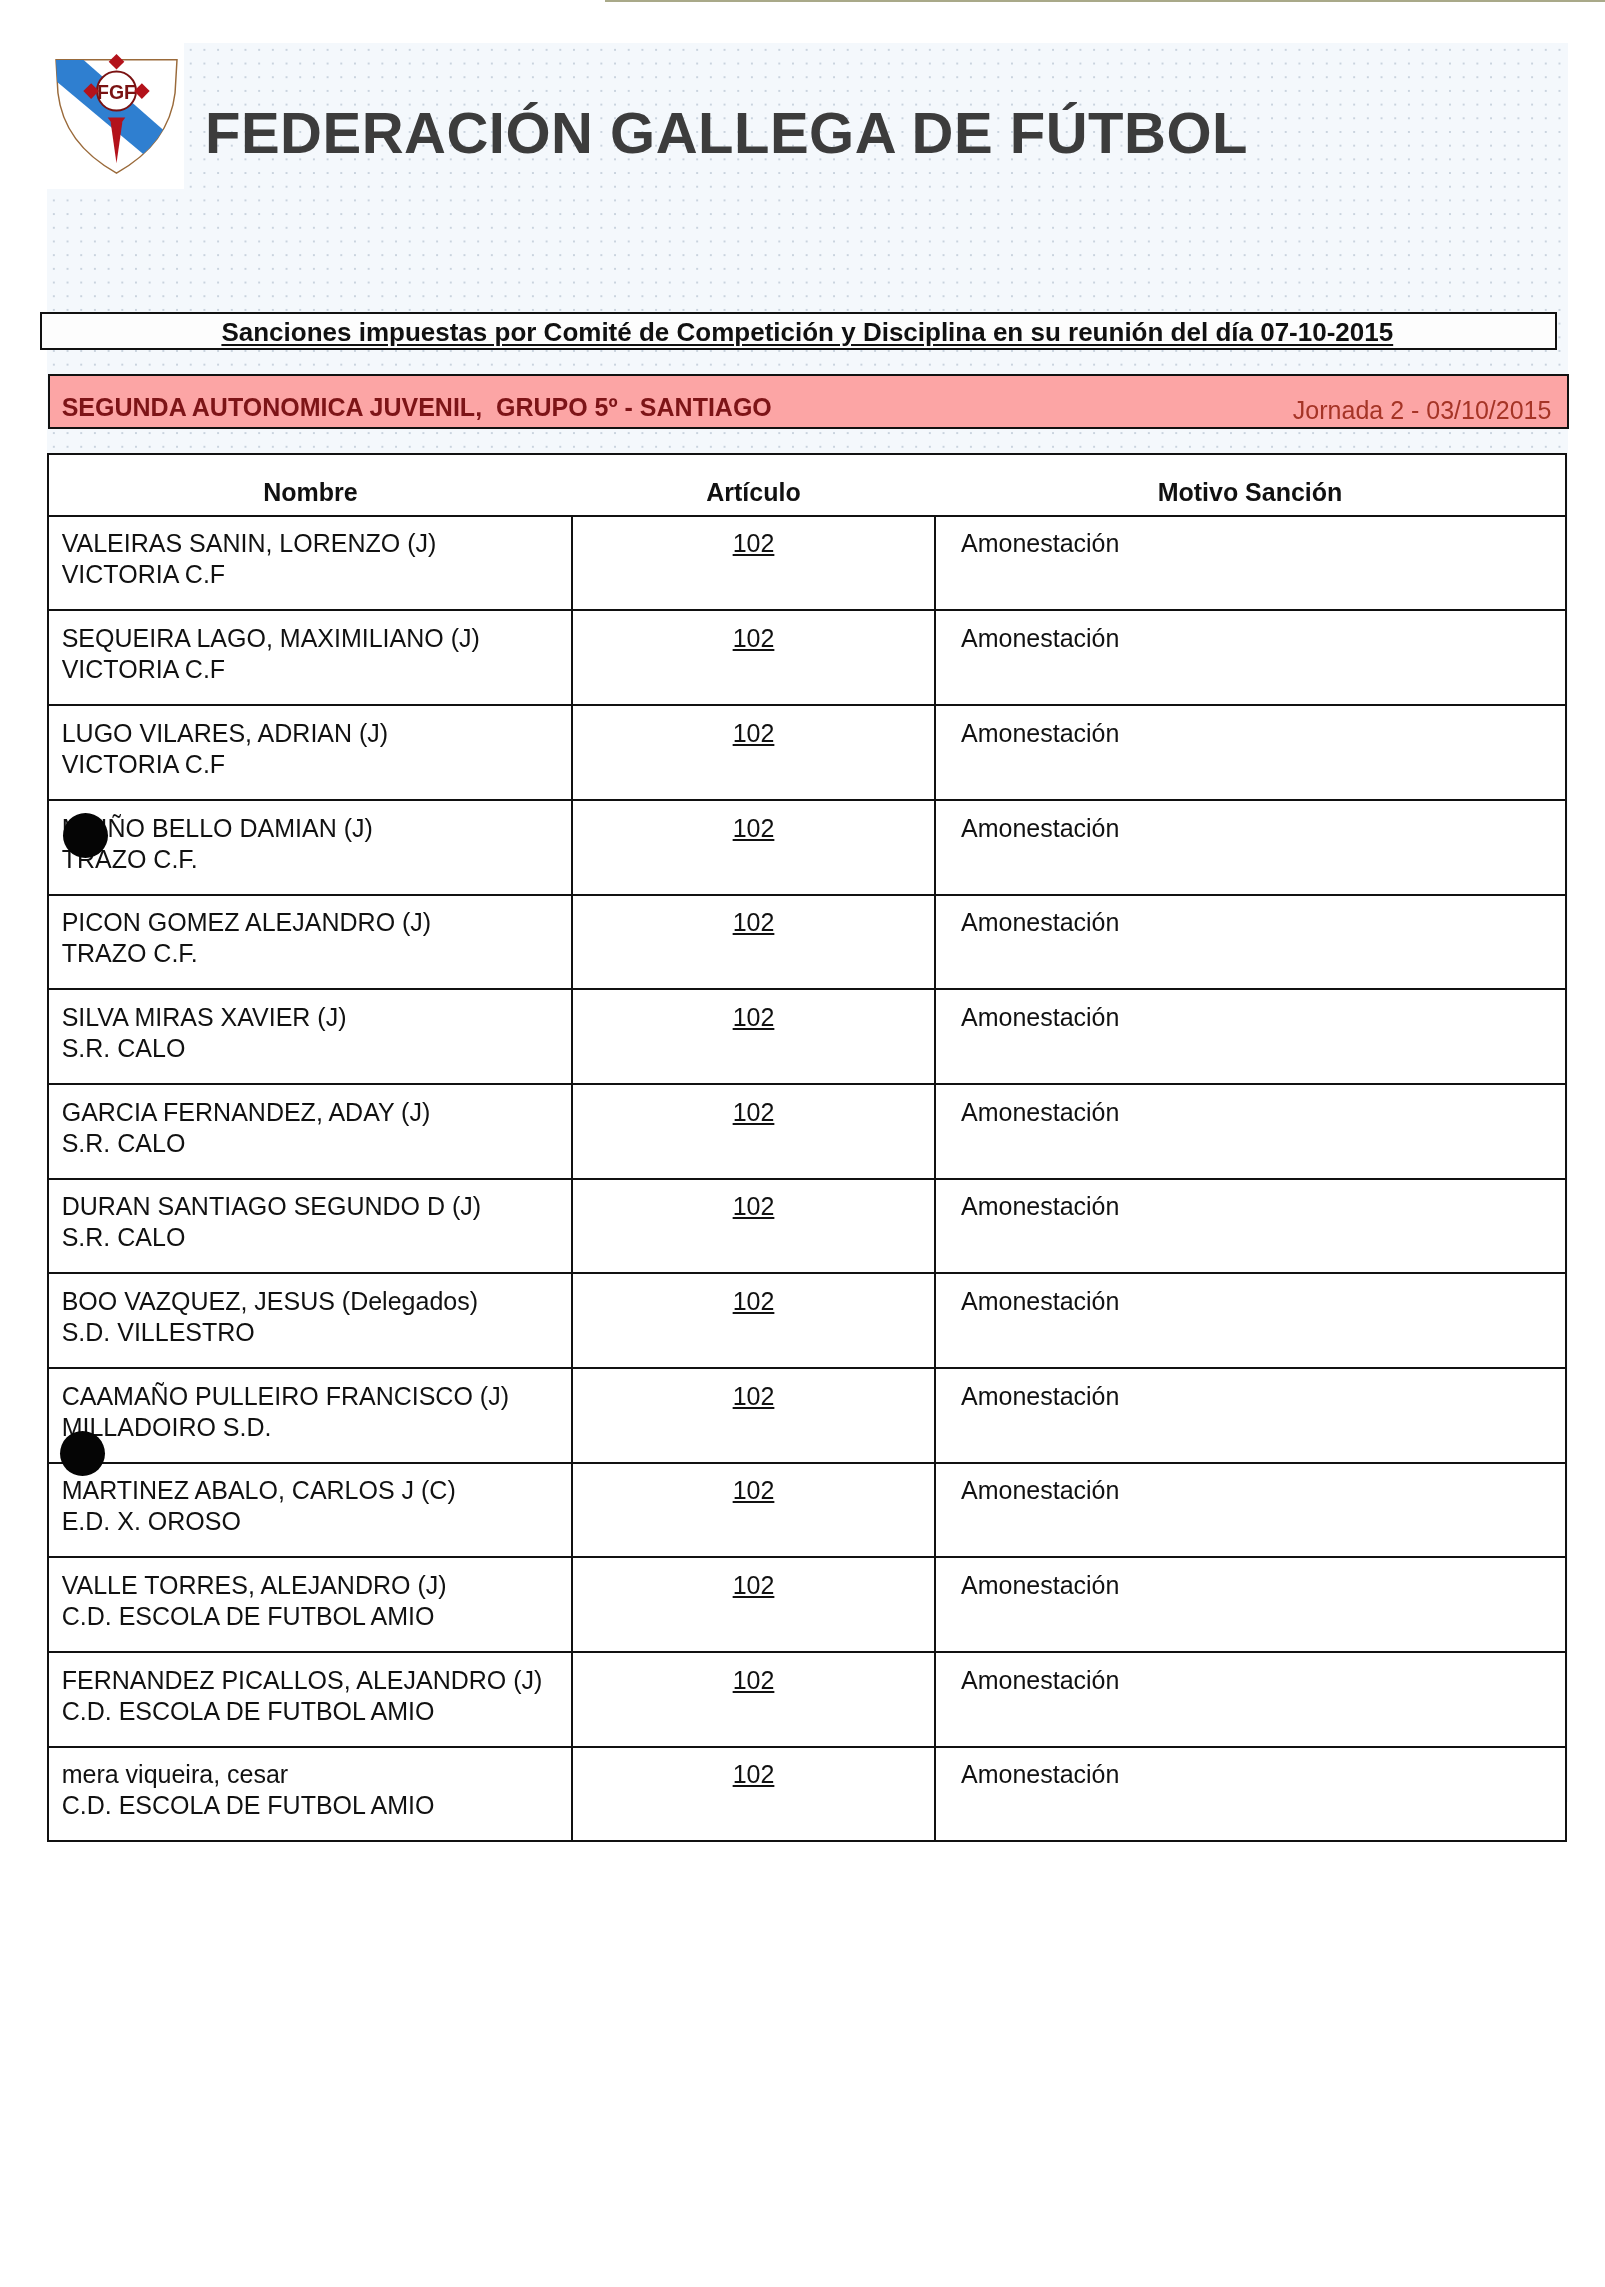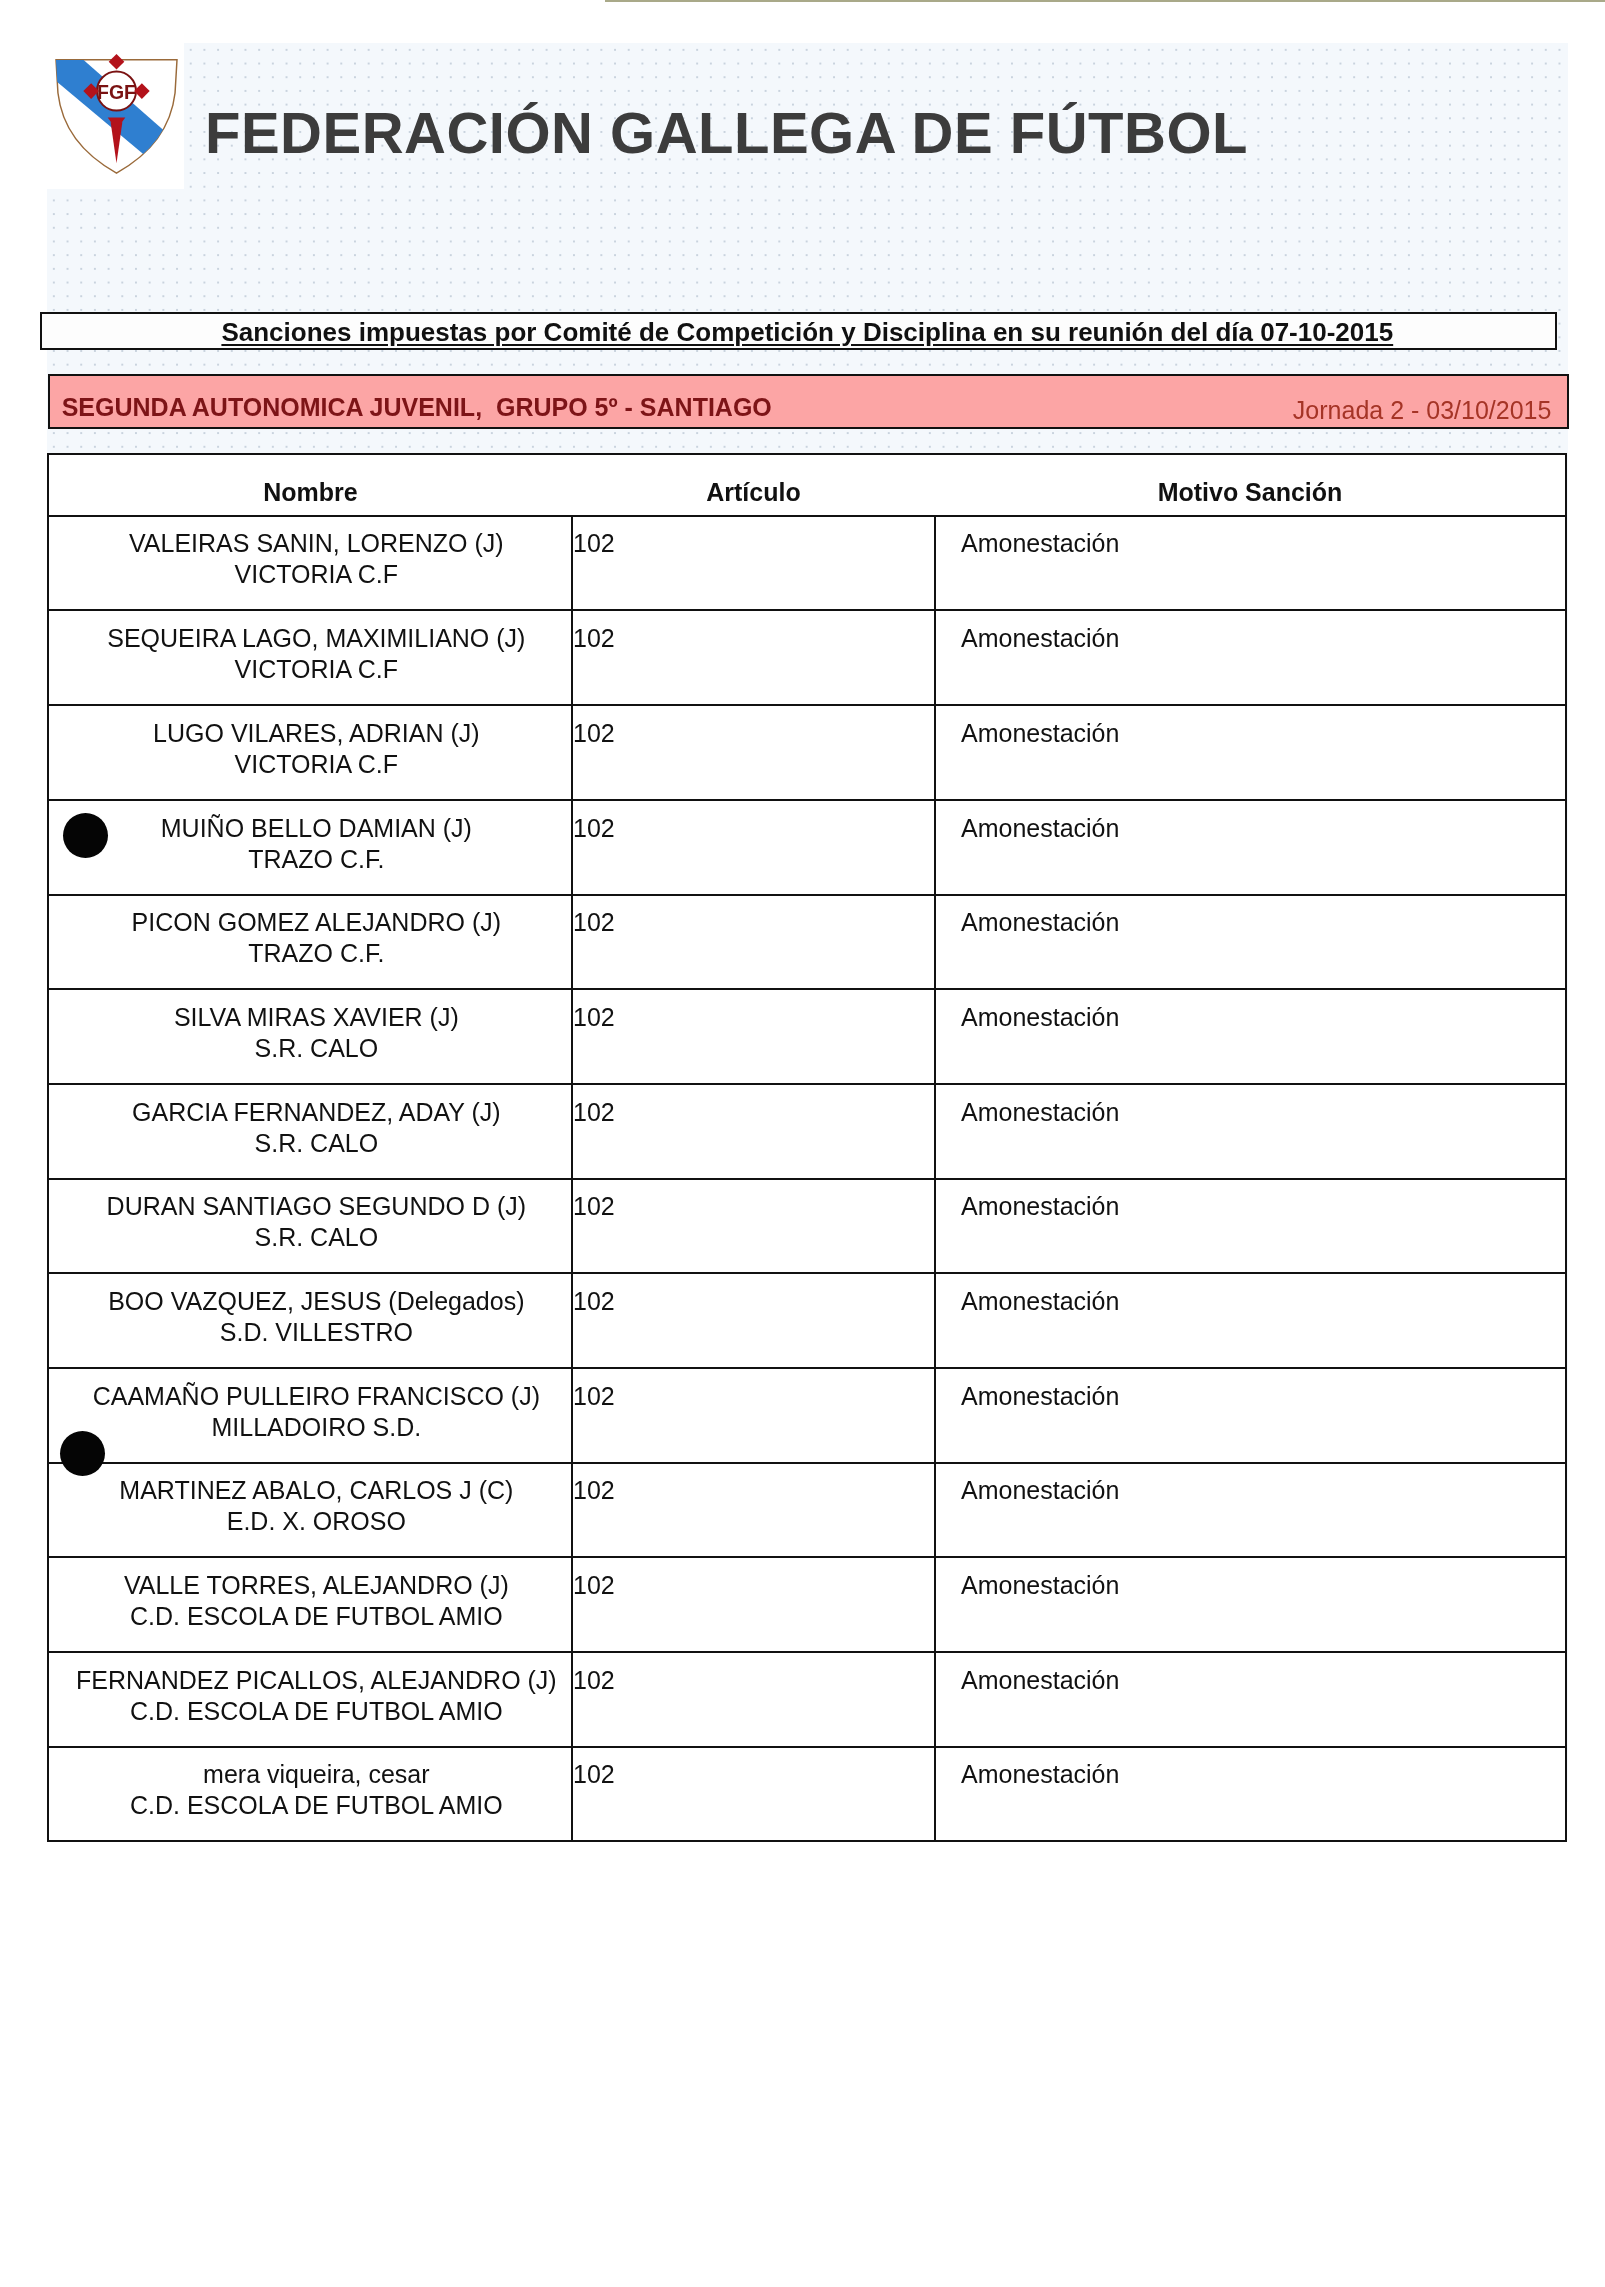--- a/index.html
+++ b/index.html
@@ -123,27 +123,28 @@
     padding: 0;
   }
   .col-name { width: 524px; }
   .col-art { width: 363px; }
   .cell-name {
     padding: 11.7px 0 0 12.7px !important;
     white-space: nowrap;
     overflow: hidden;
   }
   .cell-art {
-    text-align: left;
+    text-align: center;
     padding-top: 11.7px !important;
+    text-decoration: underline;
   }
   .cell-motivo {
     padding: 11.7px 0 0 25px !important;
   }
-  .line { display: block; text-align: center; }
+  .line { display: block; }
   .redaction {
     position: absolute;
     width: 45px; height: 45px;
     border-radius: 50%;
     background: #050505;
   }
 </style>
 </head>
 <body>
 

